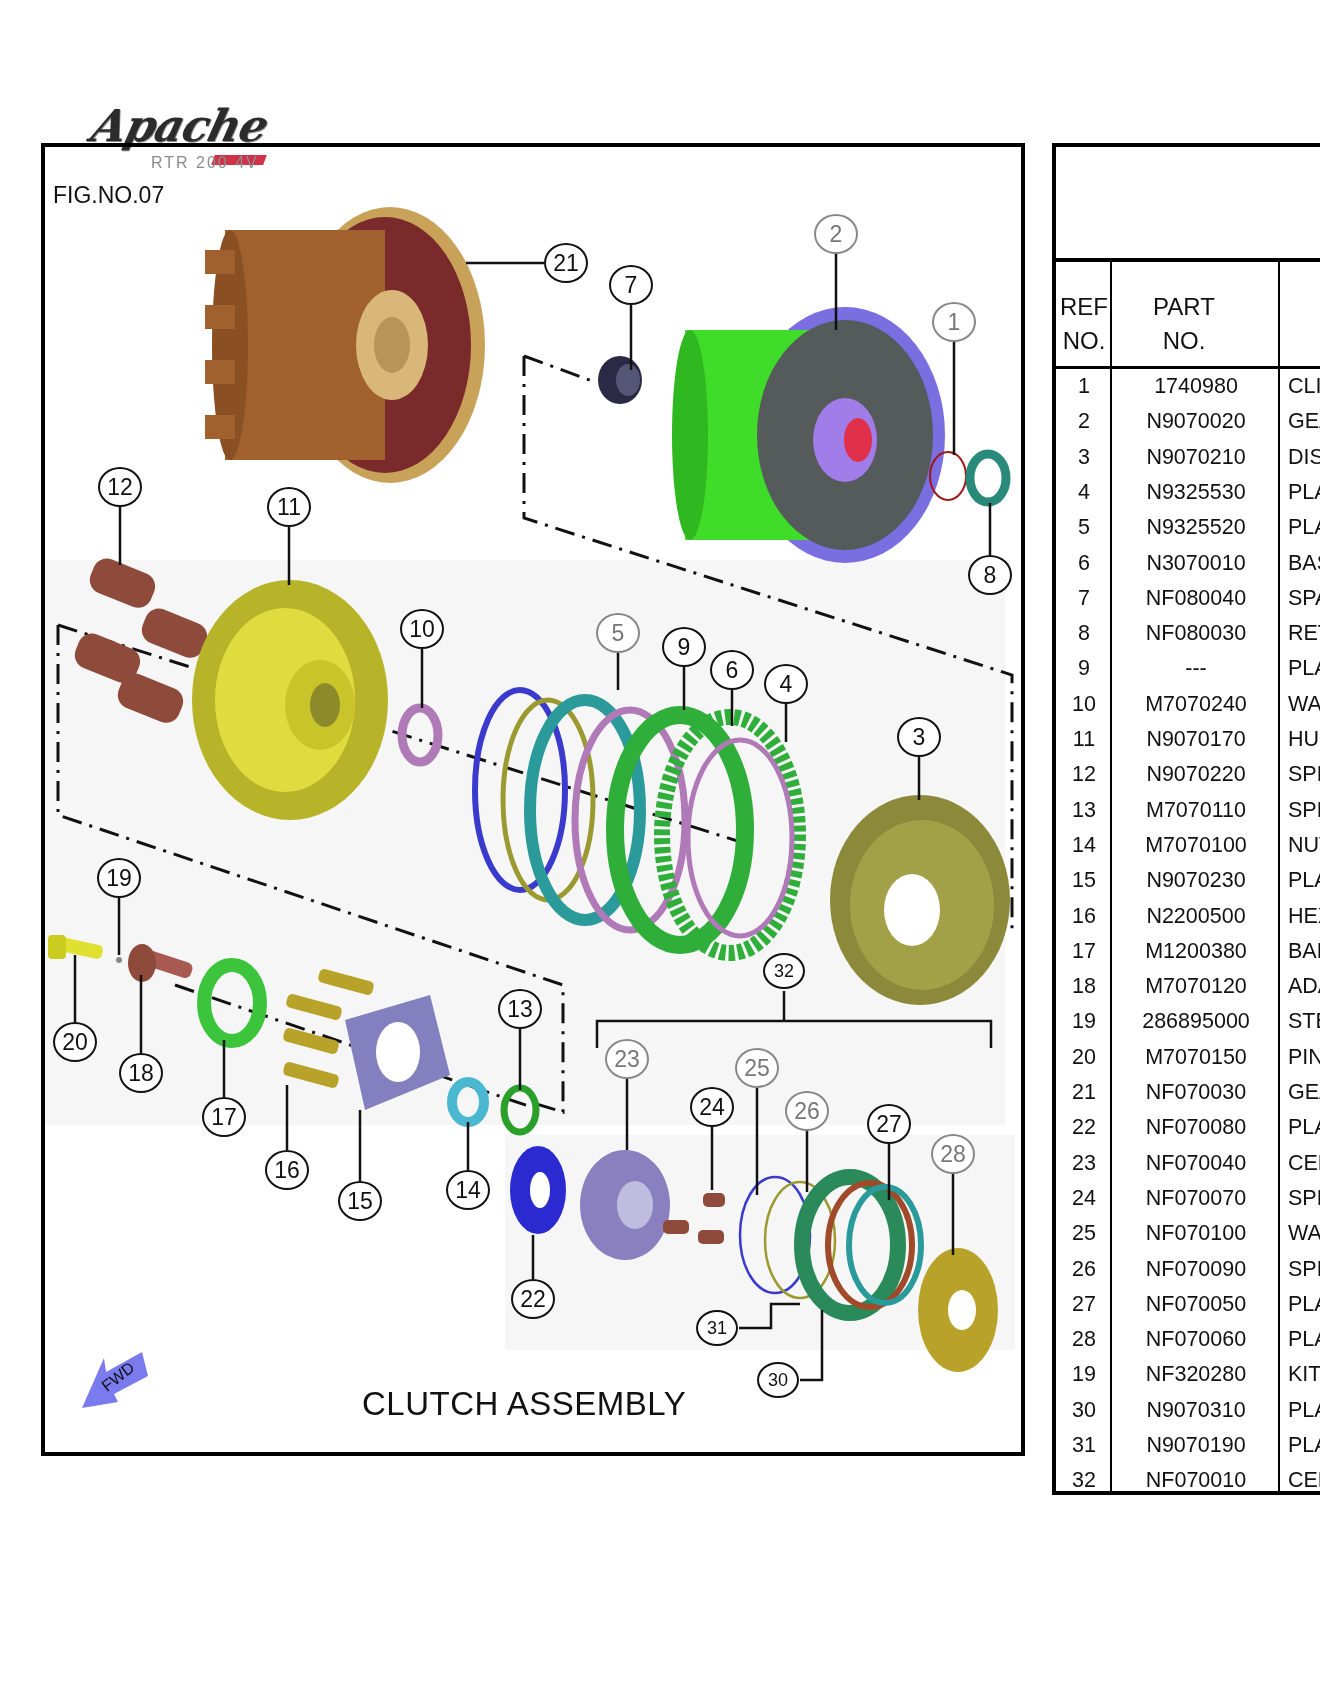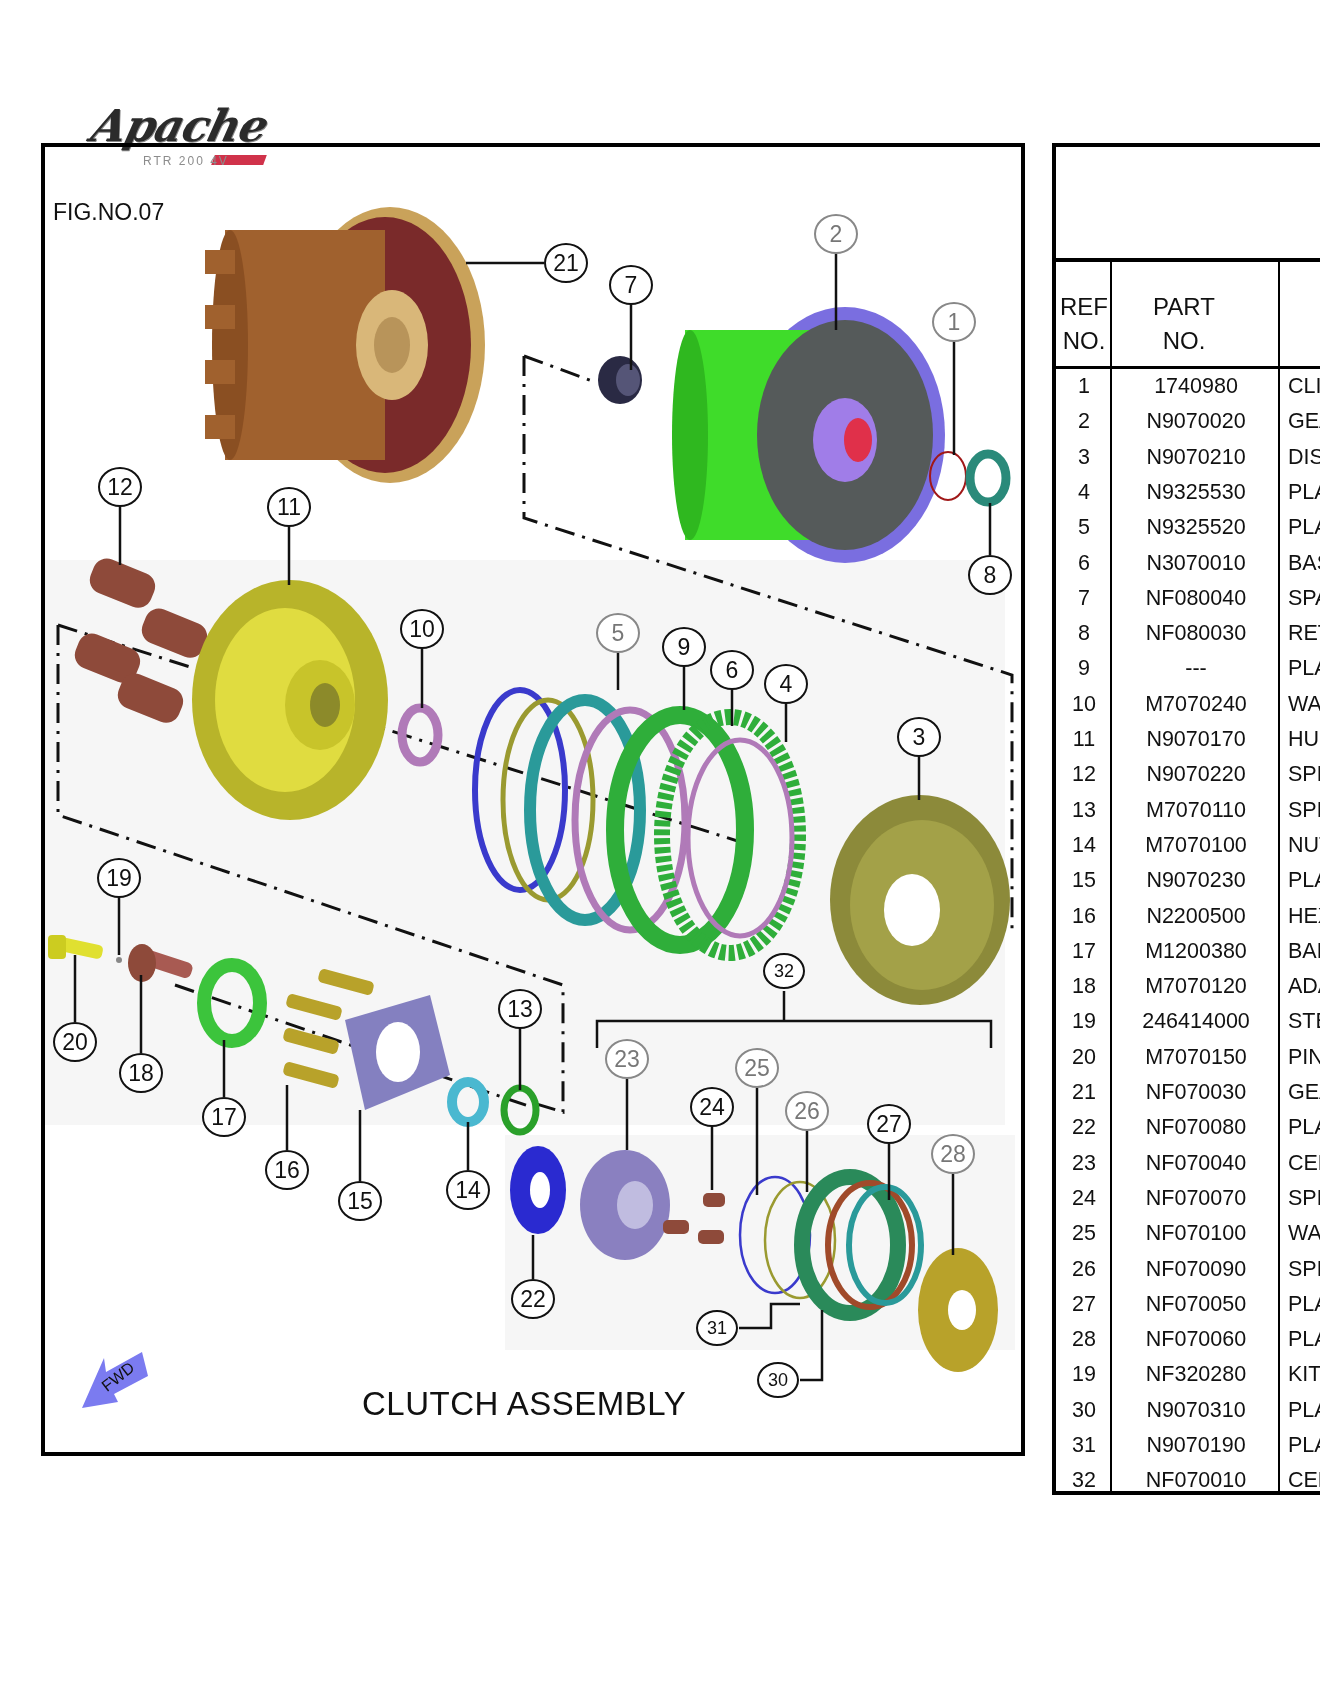--- a/index.html
+++ b/index.html
@@ -1,22 +1,22 @@
 <!DOCTYPE html>
 <html><head>
 <meta charset="utf-8">
 <style>
   html,body{margin:0;padding:0;background:#fff;}
   body{width:1320px;height:1700px;position:relative;overflow:hidden;font-family:"Liberation Sans",sans-serif;color:#111;}
   .frame{position:absolute;left:41px;top:143px;width:984px;height:1313px;border:4px solid #000;box-sizing:border-box;}
   .logo{position:absolute;left:85px;top:100px;width:230px;height:72px;background:#fff;}
   .logo .word{position:absolute;left:8px;top:0;font-family:"DejaVu Serif",serif;font-style:italic;font-weight:bold;font-size:44px;color:#2b2b2b;letter-spacing:-1px;transform:skewX(-14deg);text-shadow:1px 1px 0 #888;}
-  .logo .sub{position:absolute;left:58px;top:54px;font-size:12px;letter-spacing:2px;color:#8c8c8c;}
+  .logo .sub{position:absolute;left:66px;top:54px;font-size:16px;letter-spacing:2px;color:#8c8c8c;}
   .logo .badge{position:absolute;left:128px;top:55px;width:52px;height:10px;background:#d0324a;transform:skewX(-20deg);}
-  .fig{position:absolute;left:53px;top:199px;font-size:23px;color:#111;}
+  .fig{position:absolute;left:53px;top:182px;font-size:23px;color:#111;}
   .title{position:absolute;left:362px;top:1385px;font-size:33px;color:#111;letter-spacing:0.5px;}
   .callout{position:absolute;width:44px;height:40px;margin-left:-22px;margin-top:-20px;border:2px solid #111;border-radius:50%;box-sizing:border-box;background:#fff;display:flex;align-items:center;justify-content:center;font-size:23px;color:#111;}
   .callout.gray{border-color:#888;color:#777;}
   .callout.small{font-size:18px;width:42px;height:36px;margin-left:-21px;margin-top:-18px;}
   .part{position:absolute;}
   .fwd{position:absolute;left:80px;top:1350px;width:70px;height:60px;}
   .fwd .lbl{position:absolute;left:20px;top:18px;font-size:16px;transform:rotate(-38deg);color:#111;}
   
   .tbl{position:absolute;left:1052px;top:143px;width:300px;height:1352px;border:4px solid #000;box-sizing:border-box;}
   .tbl .hdrband{position:absolute;left:0;top:0;right:0;height:111px;border-bottom:4px solid #000;}
@@ -329,21 +329,21 @@
         <span class="pn">M1200380</span>
         <span class="desc">BAL</span>
       </div>
       <div class="row" style="top: 600.1px;">
         <span class="ref">18</span>
         <span class="pn">M7070120</span>
         <span class="desc">ADA</span>
       </div>
       <div class="row" style="top: 635.4px;">
         <span class="ref">19</span>
-        <span class="pn">246414000</span>
+        <span class="pn">286895000</span>
         <span class="desc">STE</span>
       </div>
       <div class="row" style="top: 670.7px;">
         <span class="ref">20</span>
         <span class="pn">M7070150</span>
         <span class="desc">PIN</span>
       </div>
       <div class="row" style="top: 706px;">
         <span class="ref">21</span>
         <span class="pn">NF070030</span>

